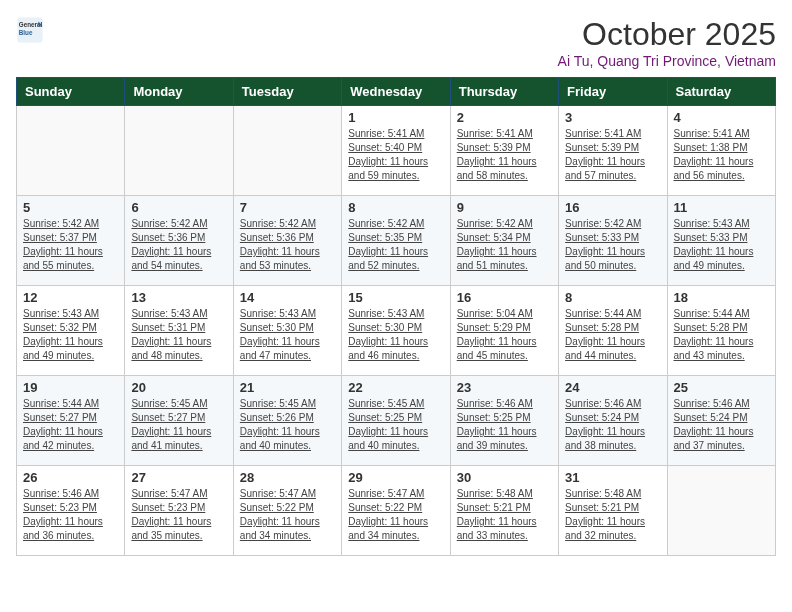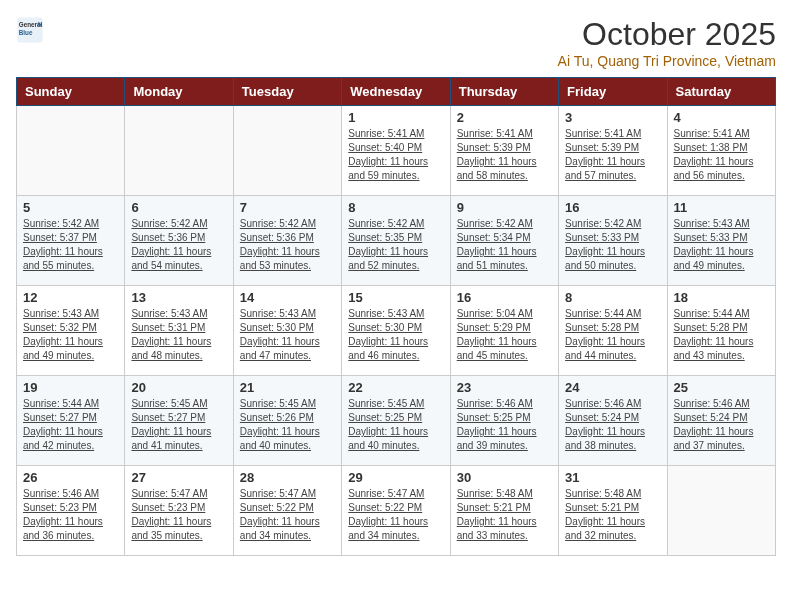--- a/index.html
+++ b/index.html
@@ -28,29 +28,29 @@
     .title-block {
       text-align: right;
     }
     .month-title {
       font-size: 32px;
       font-weight: normal;
       color: #333;
     }
     .location {
       font-size: 14px;
-      color: #a16207;
+      color: #701a75;
     }
     .calendar {
       width: 100%;
       border-collapse: collapse;
       table-layout: fixed;
     }
     .calendar th {
-      background-color: #7f1d1d;
+      background-color: #14532d;
       color: #fff;
       text-align: left;
       padding: 6px 8px;
       font-size: 13px;
       border: 1px solid #1e4f7a;
     }
     .calendar td {
       border: 1px solid #ccc;
       vertical-align: top;
       padding: 4px 6px;

